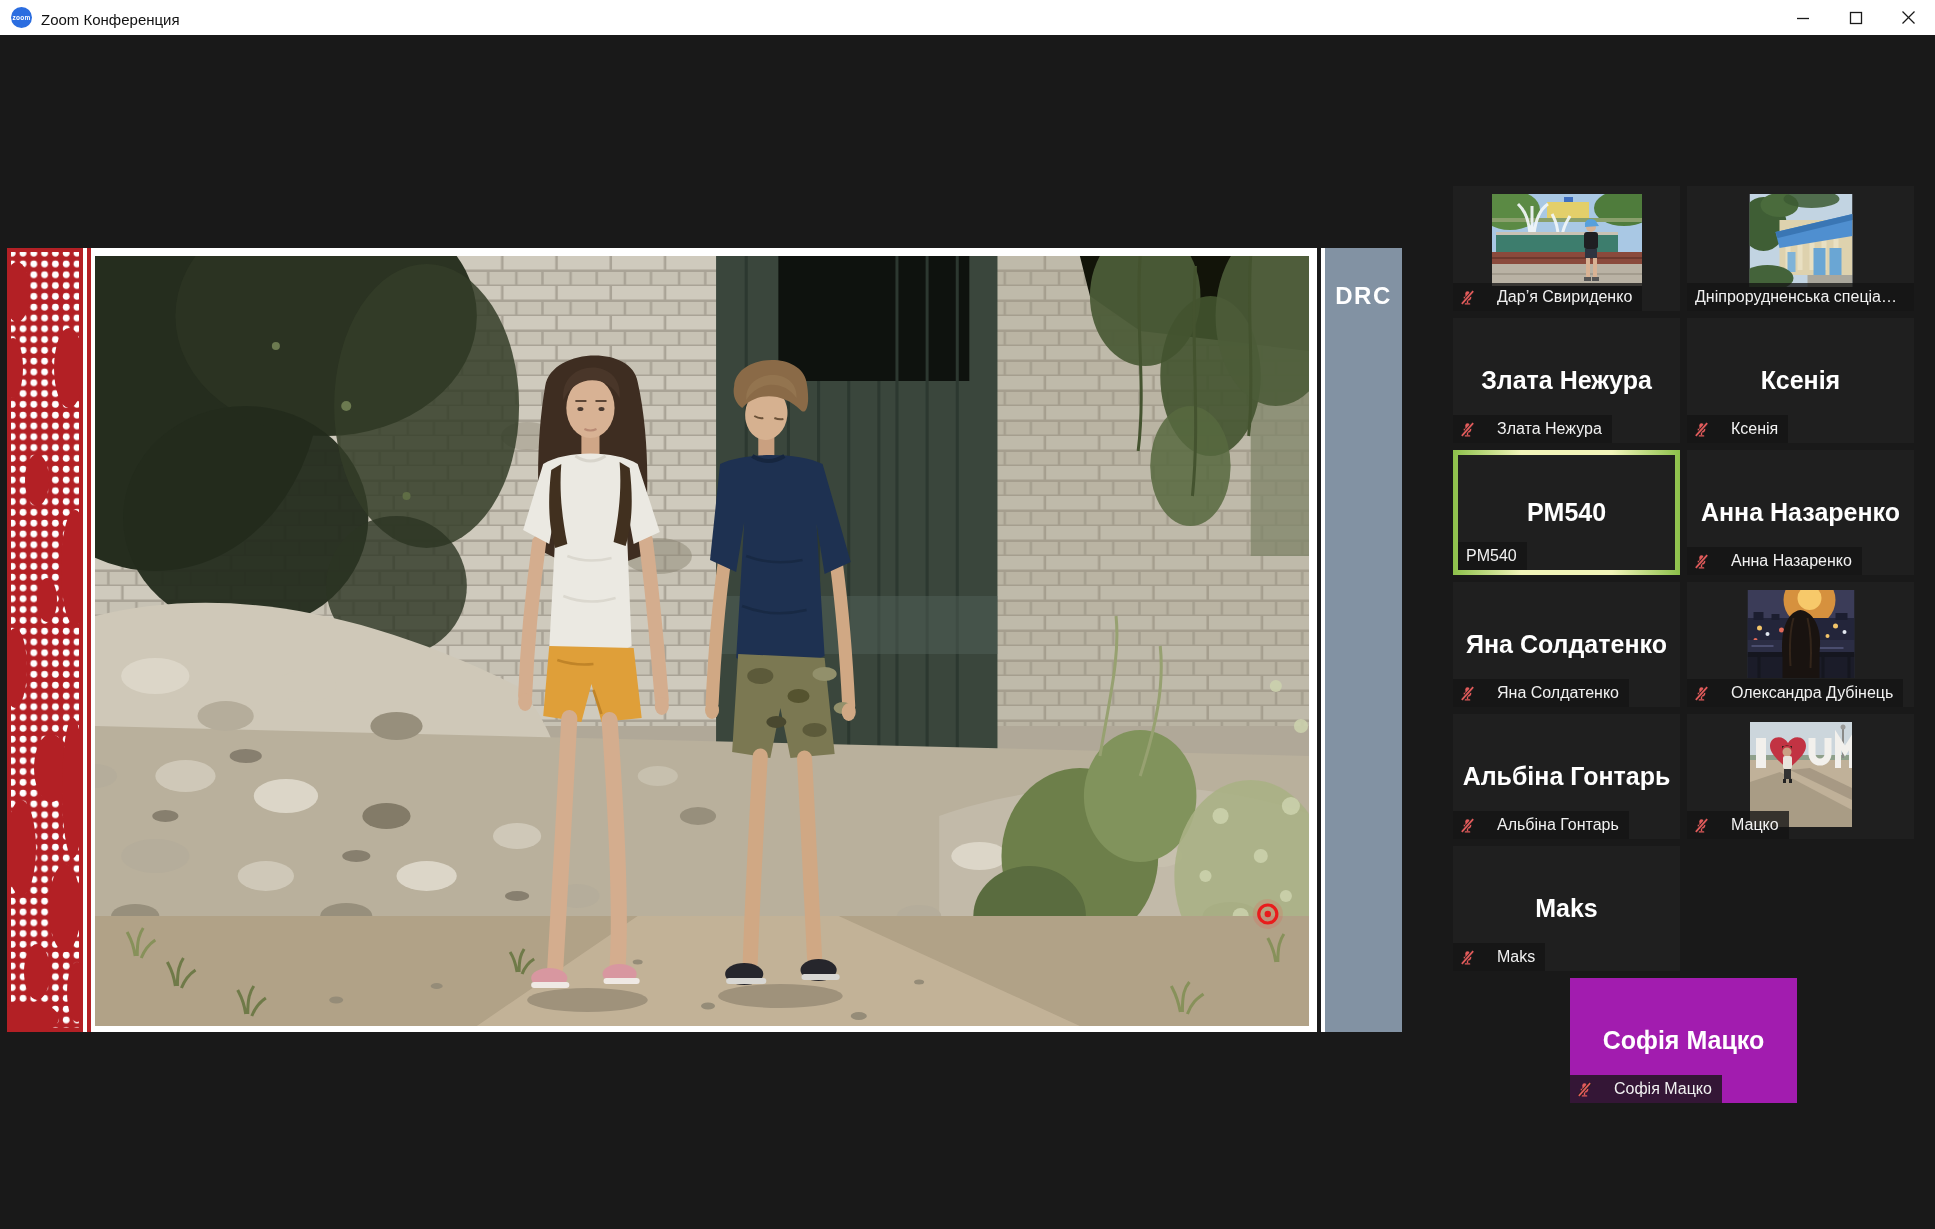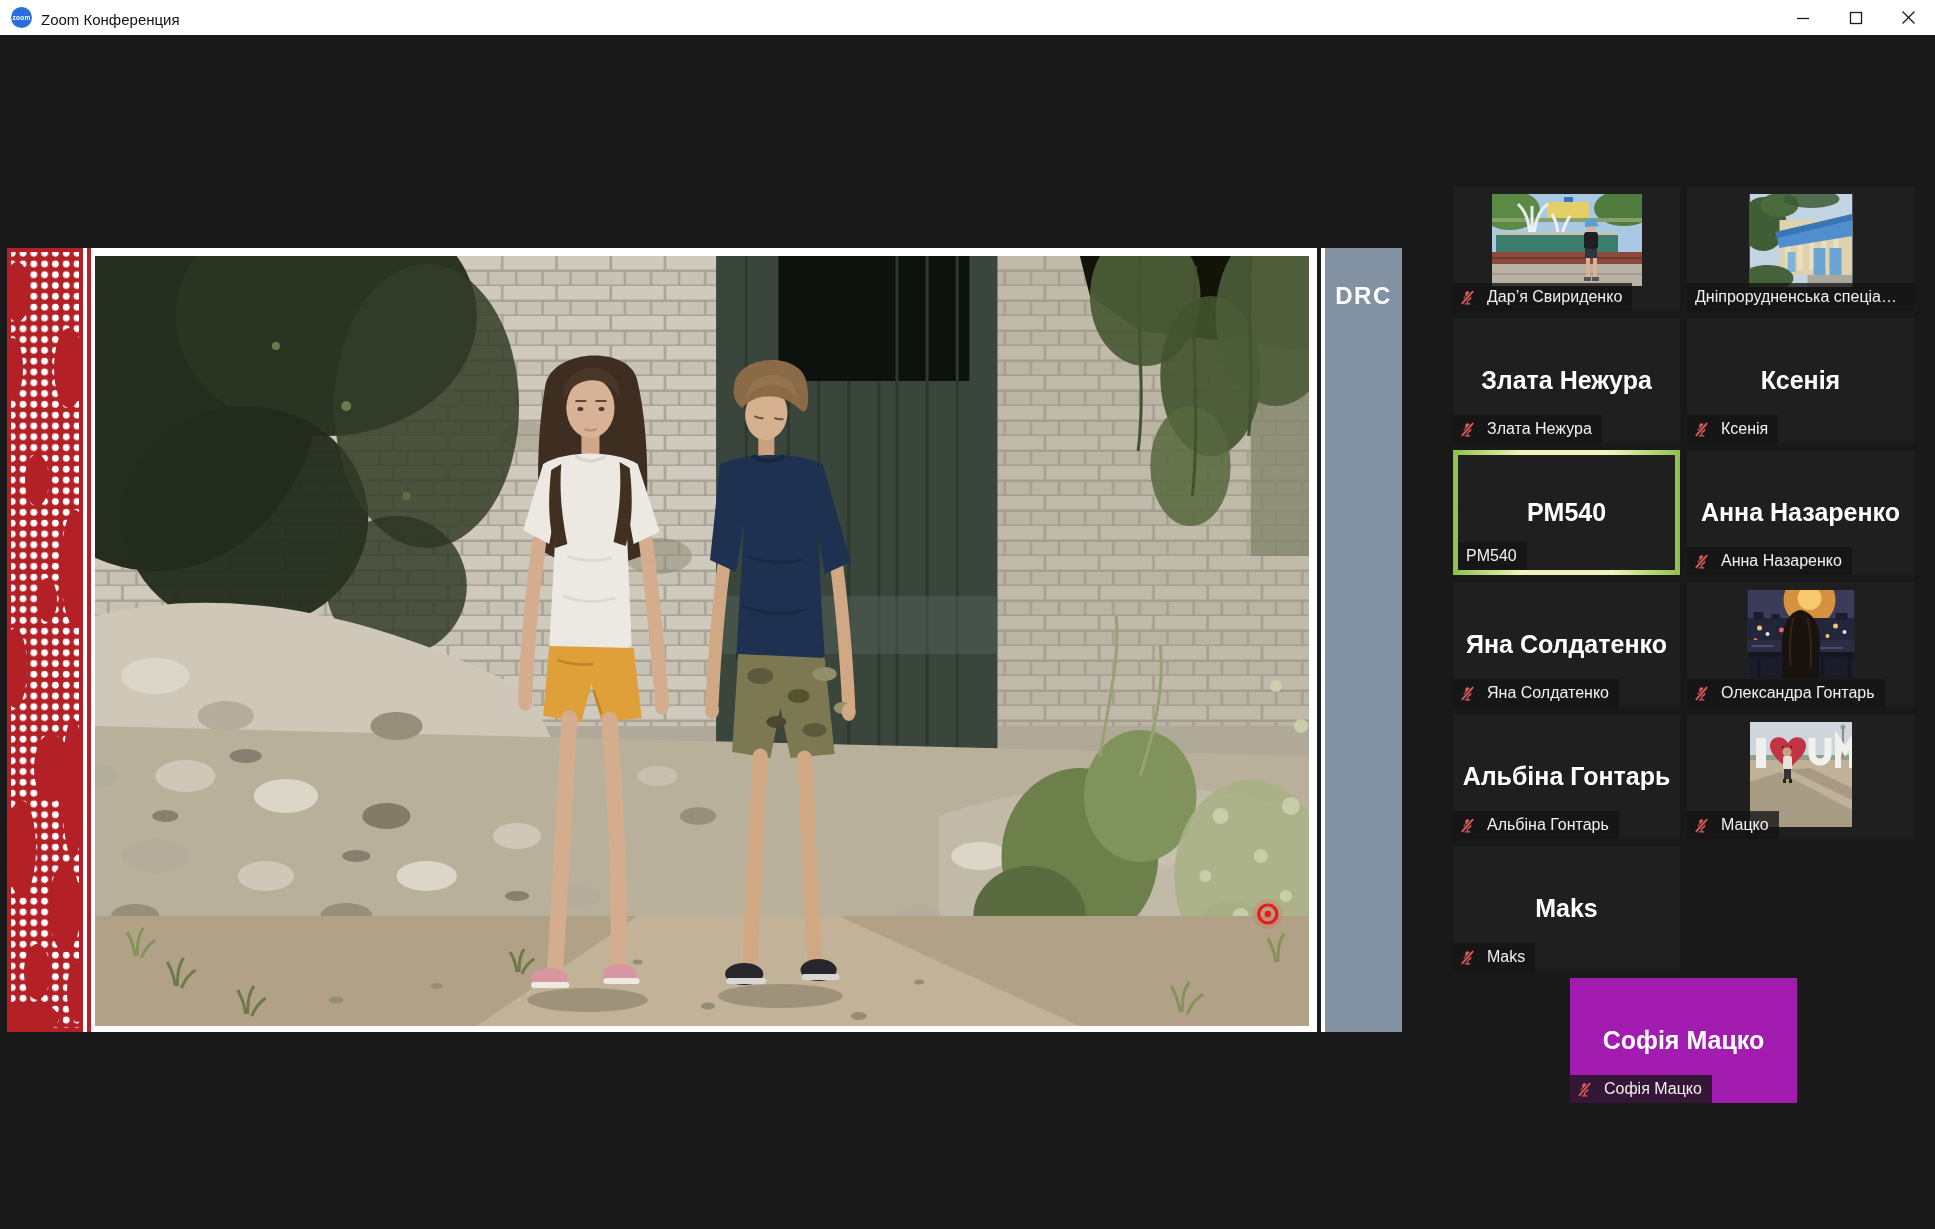--- a/index.html
+++ b/index.html
@@ -37,21 +37,21 @@
   .tile{position:relative;background:#1f1f1f;overflow:hidden;}
   .tile-floating{position:absolute;left:1570px;top:943px;width:227px;height:125px;
     background:#a21caf;overflow:hidden;}
   .tile.active{box-sizing:border-box;border:5px solid #dfe88f;
     border-image:linear-gradient(90deg,#8cc04a 0%,#f1f4b9 30%,#f1f4b9 70%,#8cc04a 100%) 5;}
   .center-name{position:absolute;inset:0;display:flex;align-items:center;justify-content:center;
     color:#ffffff;font-weight:bold;font-size:25px;white-space:nowrap;}
   .center-name.tight{font-size:24px;letter-spacing:-0.5px;}
   .name-label{position:absolute;left:0;bottom:0;max-width:100%;box-sizing:border-box;
     background:rgba(20,20,20,.78);height:28px;display:flex;align-items:center;
-    gap:11px;padding:0 10px 0 6px;color:#f1f1f1;font-size:16px;}
+    gap:21px;padding:0 10px 0 6px;color:#f1f1f1;font-size:16px;}
   .name-label .ltext{white-space:nowrap;overflow:hidden;text-overflow:ellipsis;}
   .name-label.nomic{padding-left:8px;}
   .photo{position:absolute;top:8px;left:50%;transform:translateX(-50%);}
   .mic-ico{flex:0 0 auto;}
 </style>
 </head>
 <body>
 
 <div class="titlebar">
   <div class="titlebar-left">
@@ -482,21 +482,21 @@
         <svg class="mic-ico" width="17" height="17" viewBox="0 0 24 24">
           <g fill="#e25b5b">
               <path d="M12 3a3 3 0 0 1 3 3v5a3 3 0 0 1-6 0V6a3 3 0 0 1 3-3z"></path>
               <path d="M6.5 11a5.5 5.5 0 0 0 11 0h-2a3.5 3.5 0 0 1-7 0z"></path>
               <rect x="11" y="16.5" width="2" height="3.5"></rect>
               <rect x="8" y="20" width="8" height="2" rx="1"></rect>
             </g>
           <line x1="4" y1="21" x2="20" y2="3" stroke="#1b1b1b" stroke-width="5"></line>
           <line x1="4" y1="21" x2="20" y2="3" stroke="#e25b5b" stroke-width="2.4"></line>
         </svg>
-        <span class="ltext">Олександра Гонтарь</span>
+        <span class="ltext">Олександра Дубінець</span>
       </div>
     </div>
 
     <div class="tile">
       <div class="center-name">Альбіна Гонтарь</div>
       <div class="name-label">
         <svg class="mic-ico" width="17" height="17" viewBox="0 0 24 24">
           <g fill="#e25b5b">
               <path d="M12 3a3 3 0 0 1 3 3v5a3 3 0 0 1-6 0V6a3 3 0 0 1 3-3z"></path>
               <path d="M6.5 11a5.5 5.5 0 0 0 11 0h-2a3.5 3.5 0 0 1-7 0z"></path>

